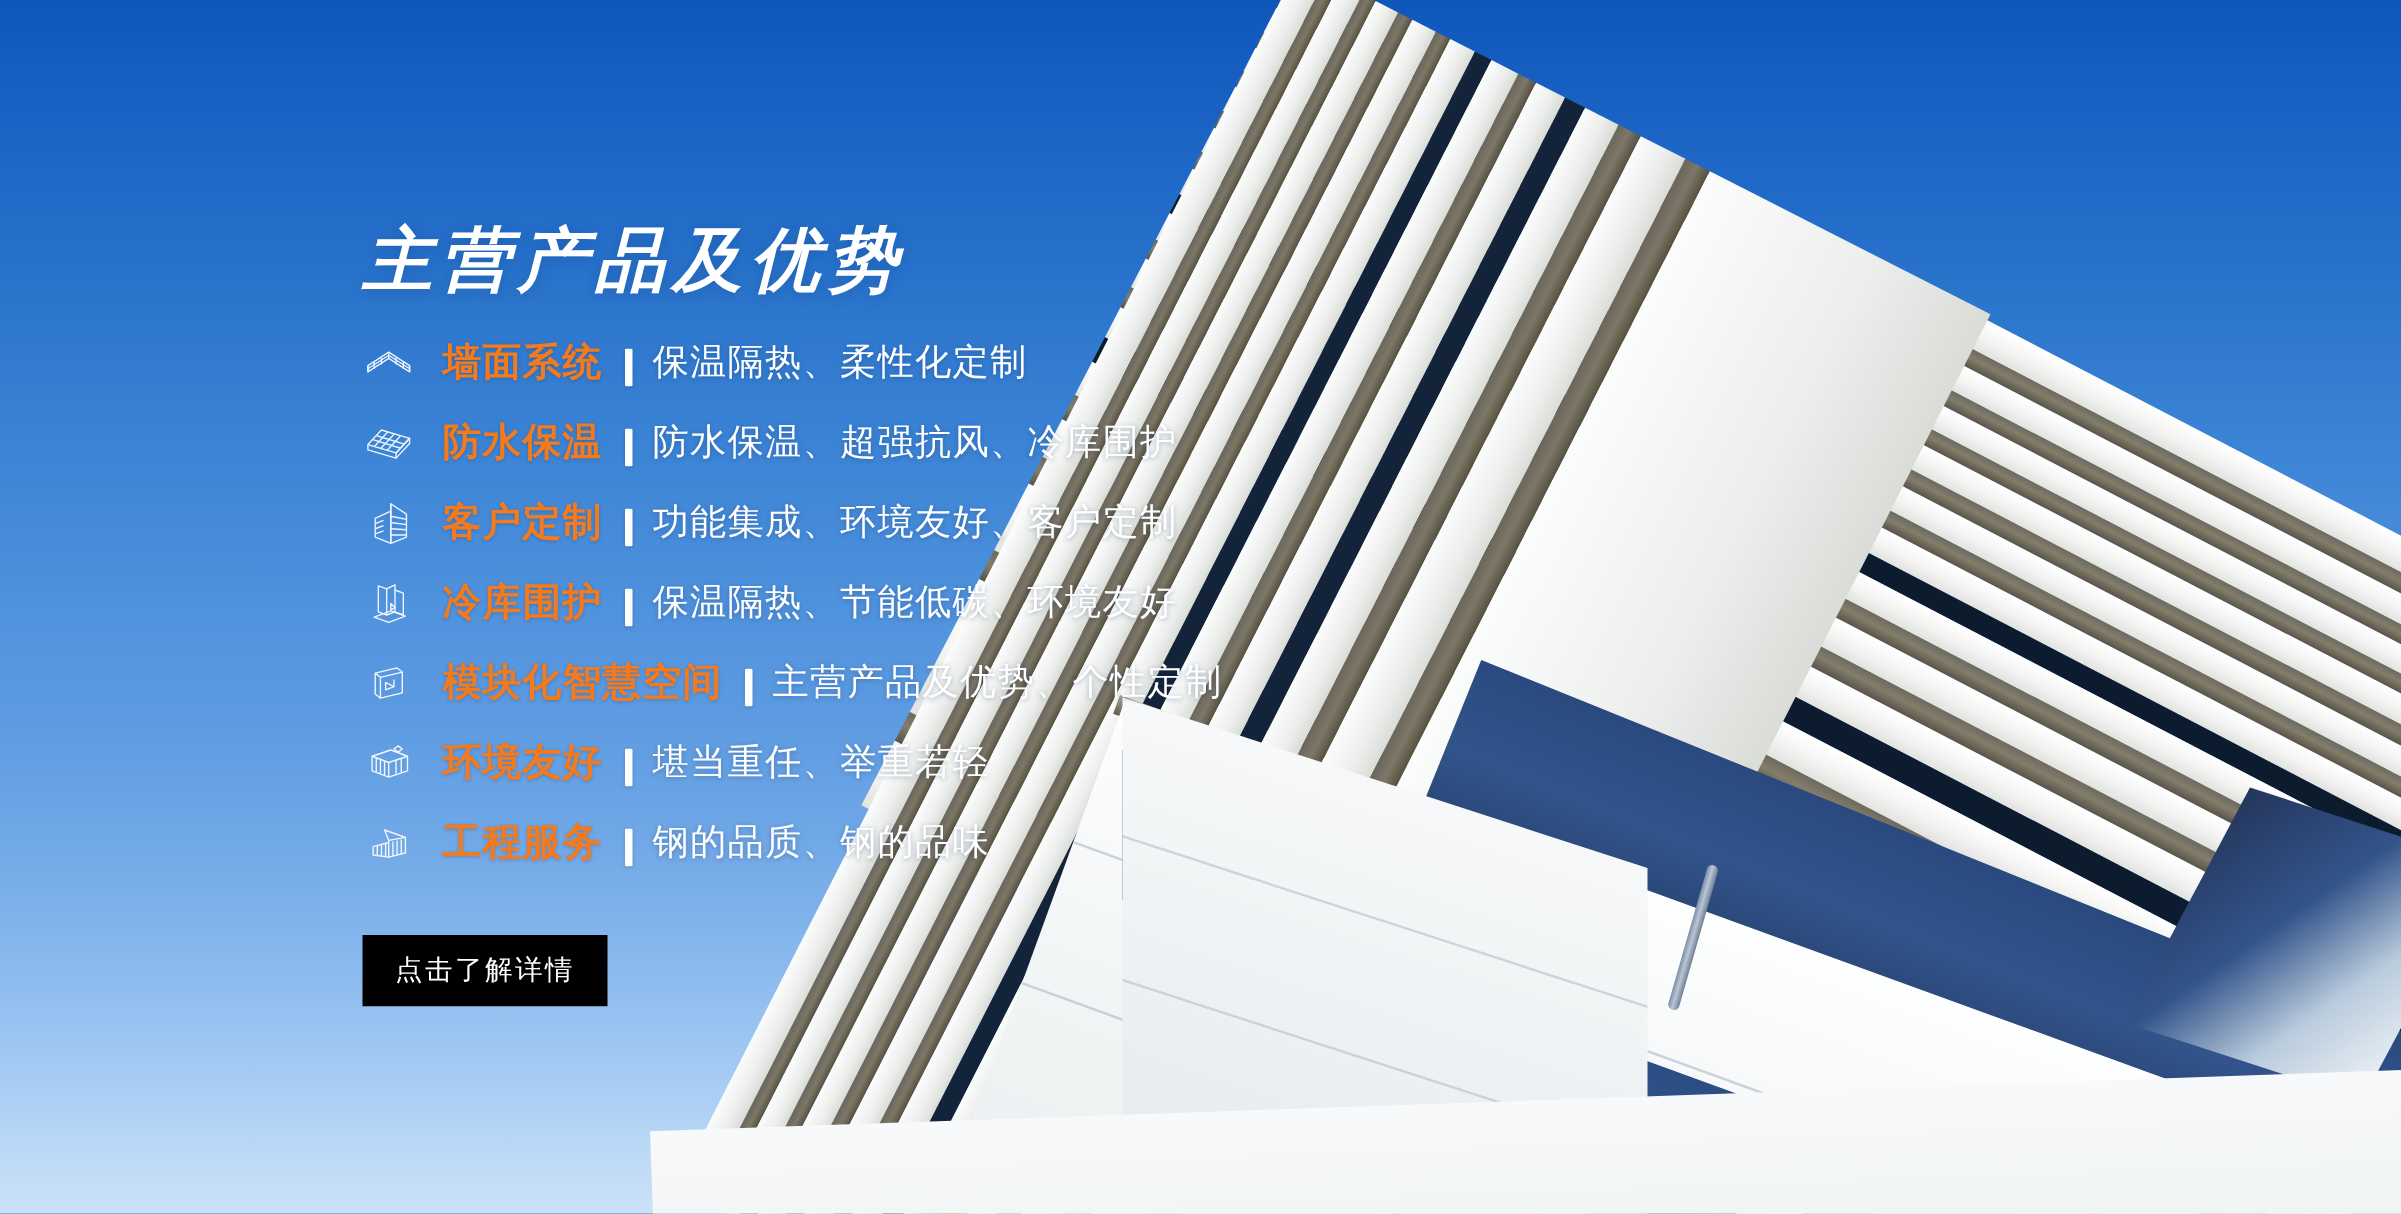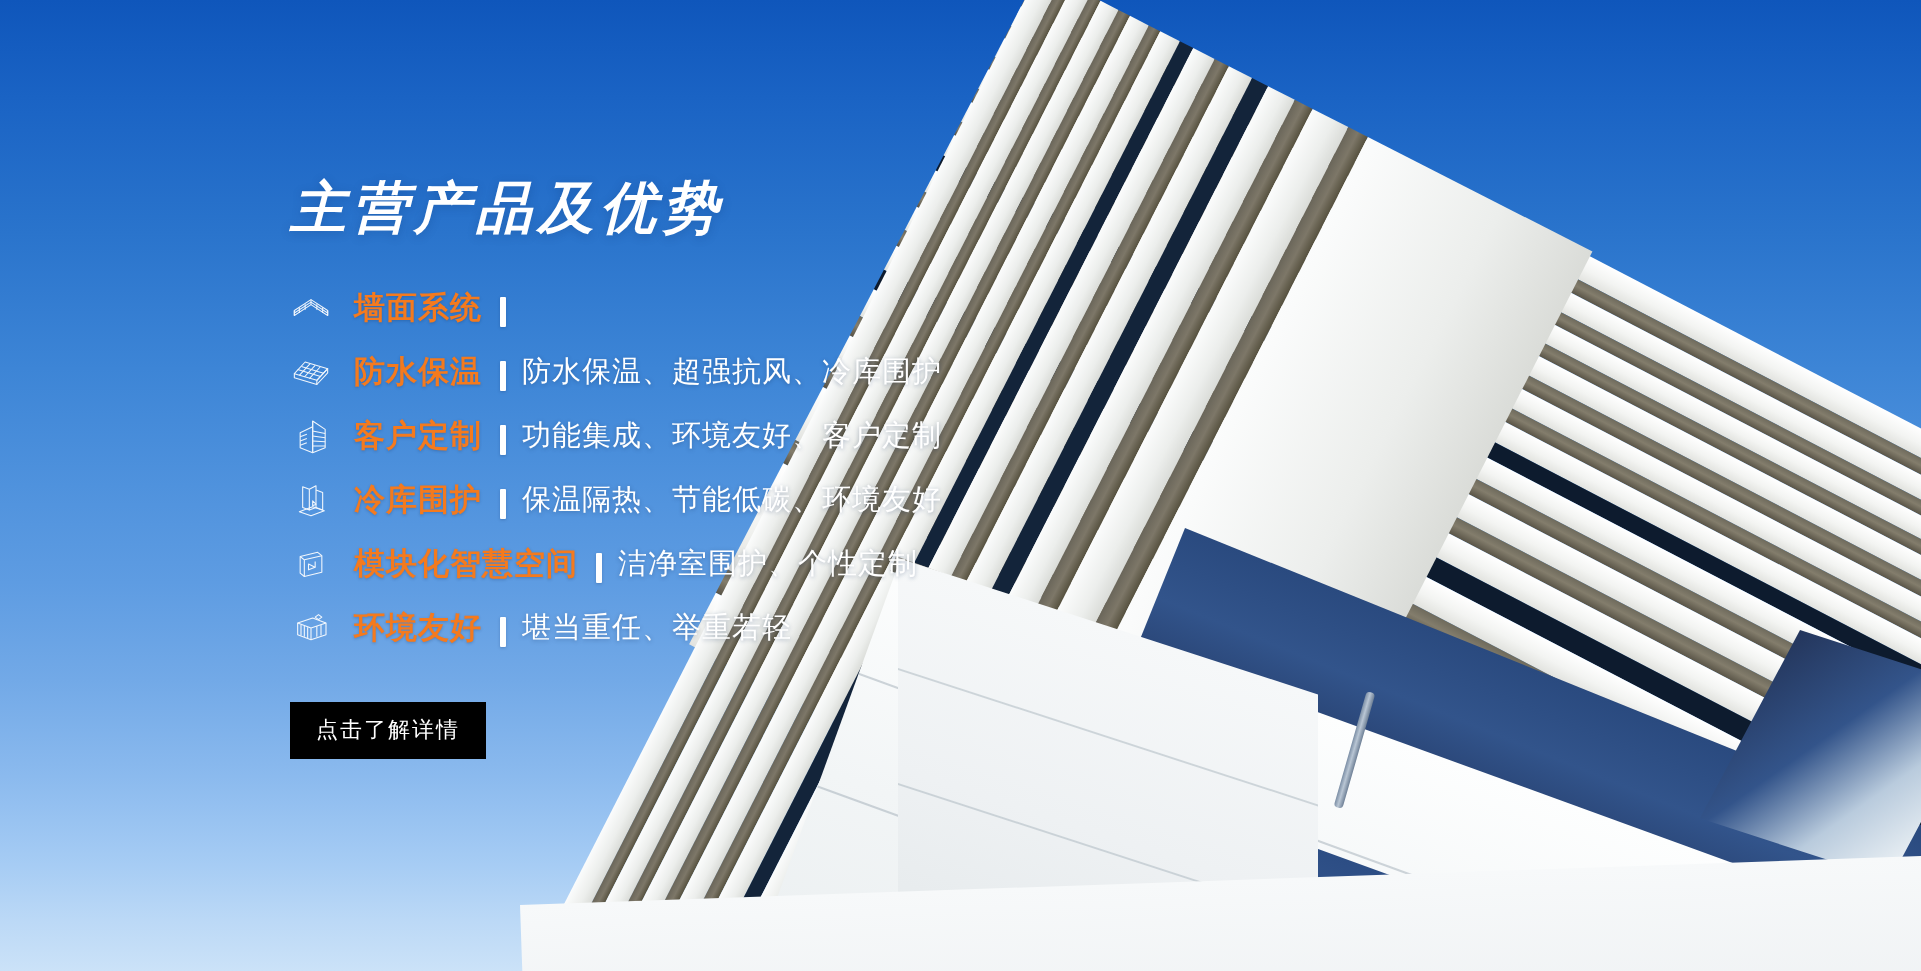--- a/index.html
+++ b/index.html
@@ -176,21 +176,21 @@
     width:1000px;
     z-index:5;
   }
   .headline{
     font-size:56px;
     font-weight:900;
     font-style:italic;
     color:#ffffff;
     letter-spacing:6px;
     line-height:1;
-    margin-bottom:40px;
+    margin-bottom:22px;
     text-shadow:0 2px 10px rgba(10,50,110,.25);
     white-space:nowrap;
   }
 
   .list{ display:flex; flex-direction:column; }
   .row{
     display:flex;
     align-items:center;
     height:64px;
     white-space:nowrap;
@@ -331,20 +331,21 @@
         <span class="ico">
           <svg viewBox="0 0 48 48" fill="none" stroke="#ffffff" stroke-width="1.3" stroke-linejoin="round">
             <path d="M4 27 L24 14 L44 27 L44 33 L24 20 L4 33 Z"></path>
             <path d="M4 27 L4 33 M44 27 L44 33 M24 14 L24 20"></path>
             <path d="M4 30 L24 17 L44 30"></path>
             <path d="M10 23.5 L10 30 M17 19.5 L17 26 M31 19.5 L31 26 M38 23.5 L38 30"></path>
           </svg>
         </span>
         <span class="cat">墙面系统</span>
         <span class="sep"></span>
+        <span class="desc">保温隔热、柔性化定制</span>
       </div>
 
       <div class="row">
         <span class="ico">
           <svg viewBox="0 0 48 48" fill="none" stroke="#ffffff" stroke-width="1.3" stroke-linejoin="round">
             <path d="M17 12 L44 20 L31 34 L4 26 Z"></path>
             <path d="M4 26 L4 31 L31 39 L31 34"></path>
             <path d="M31 34 L44 20 L44 25 L31 39"></path>
             <path d="M23 14 L10 28 M29 16 L16 30 M35 18 L22 32"></path>
             <path d="M12.5 17.5 L39 25.5 M8 21 L35.5 29.5"></path>
@@ -390,37 +391,51 @@
           <svg viewBox="0 0 48 48" fill="none" stroke="#ffffff" stroke-width="1.3" stroke-linejoin="round">
             <path d="M11 15 L32 10 L37 14 L37 34 L16 39 L11 35 Z"></path>
             <path d="M11 15 L16 19 L16 39"></path>
             <path d="M16 19 L37 14"></path>
             <path d="M21 24 L29 28 L21 31 Z"></path>
             <path d="M29 21 L29 28"></path>
           </svg>
         </span>
         <span class="cat">模块化智慧空间</span>
         <span class="sep"></span>
-        <span class="desc">洁净室围护、个性定制</span>
+        <span class="desc">主营产品及优势、个性定制</span>
       </div>
 
       <div class="row">
         <span class="ico">
           <svg viewBox="0 0 48 48" fill="none" stroke="#ffffff" stroke-width="1.3" stroke-linejoin="round">
             <path d="M8 18 L26 12 L42 18 L42 32 L24 38 L8 32 Z"></path>
             <path d="M8 18 L24 24 L42 18 M24 24 L24 38"></path>
             <path d="M12 20 L12 33 M16 21.5 L16 34.5 M20 23 L20 36"></path>
             <path d="M31 21.5 L31 34.5 M36 20 L36 33"></path>
             <path d="M33 8 L37 11 L33 14 L29 11 Z"></path>
           </svg>
         </span>
         <span class="cat">环境友好</span>
         <span class="sep"></span>
         <span class="desc">堪当重任、举重若轻</span>
       </div>
 
+      <div class="row">
+        <span class="ico">
+          <svg viewBox="0 0 48 48" fill="none" stroke="#ffffff" stroke-width="1.3" stroke-linejoin="round">
+            <path d="M20 12 L40 19 L40 34 L24 38 L24 22 Z"></path>
+            <path d="M24 22 L40 19"></path>
+            <path d="M24 24 L9 28 L9 36 L24 38"></path>
+            <path d="M13 27 L13 36 M17 26 L17 37 M21 25 L21 37.5"></path>
+            <path d="M28 23 L28 37 M32 22 L32 36.5 M36 21 L36 35.5"></path>
+          </svg>
+        </span>
+        <span class="cat">工程服务</span>
+        <span class="sep"></span>
+        <span class="desc">钢的品质、钢的品味</span>
+      </div>
 
     </div>
 
     <button class="cta">点击了解详情</button>
   </div>
 
 </div>
 
 </body></html>

